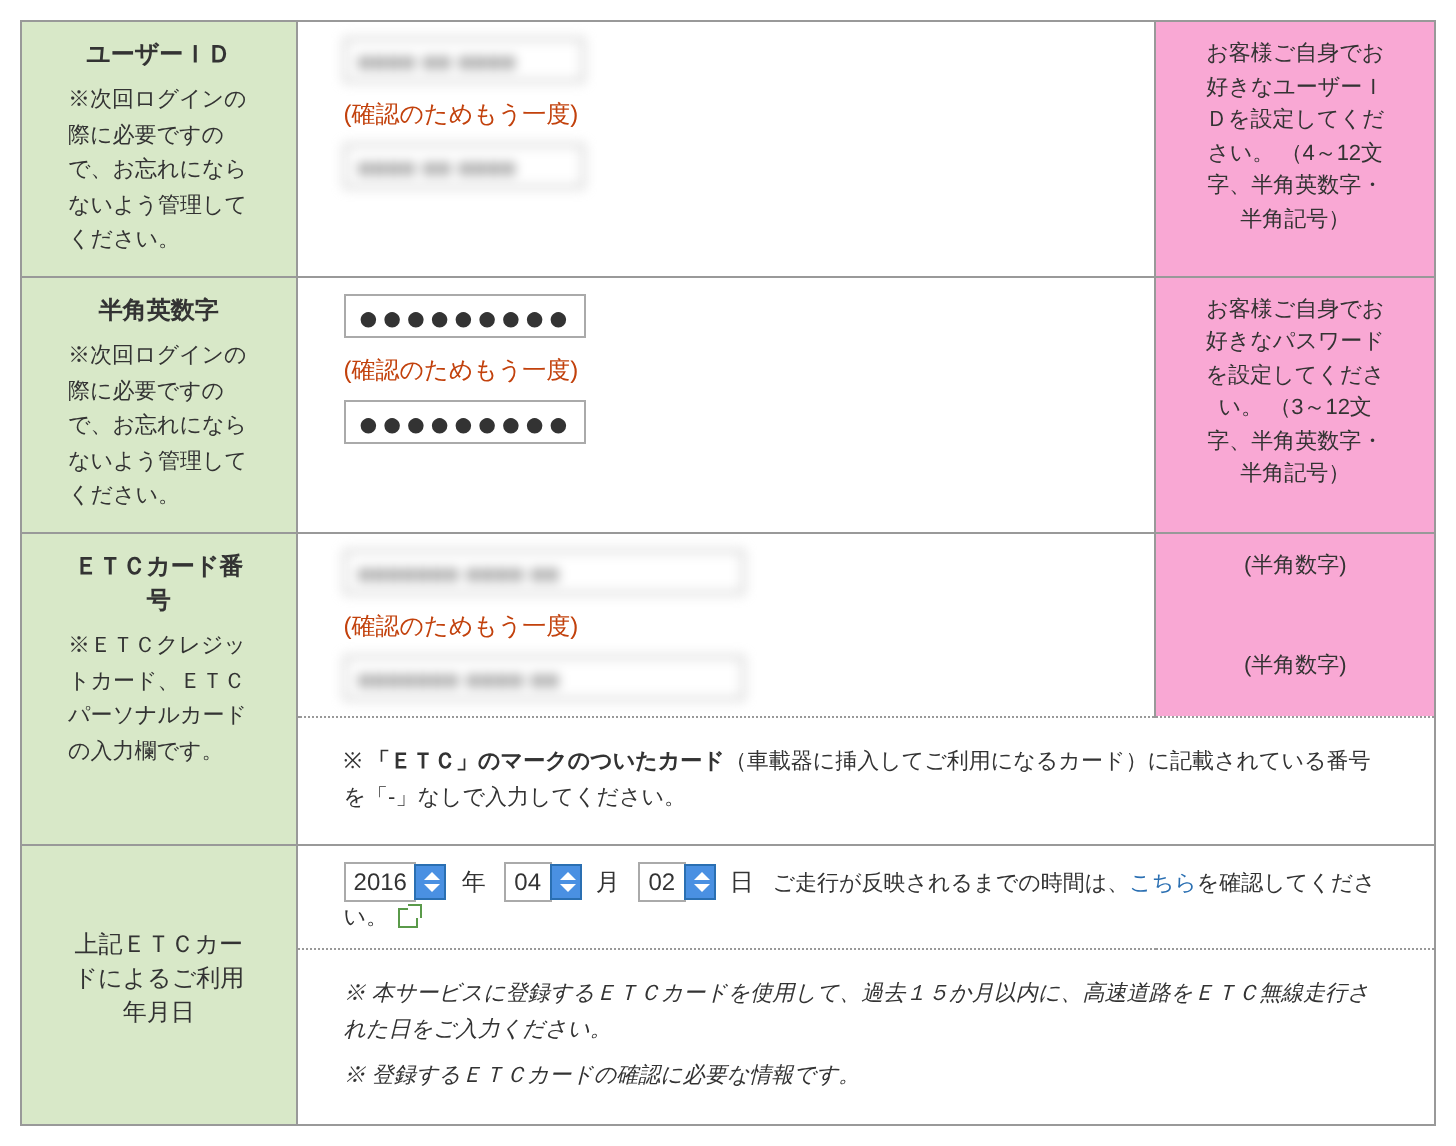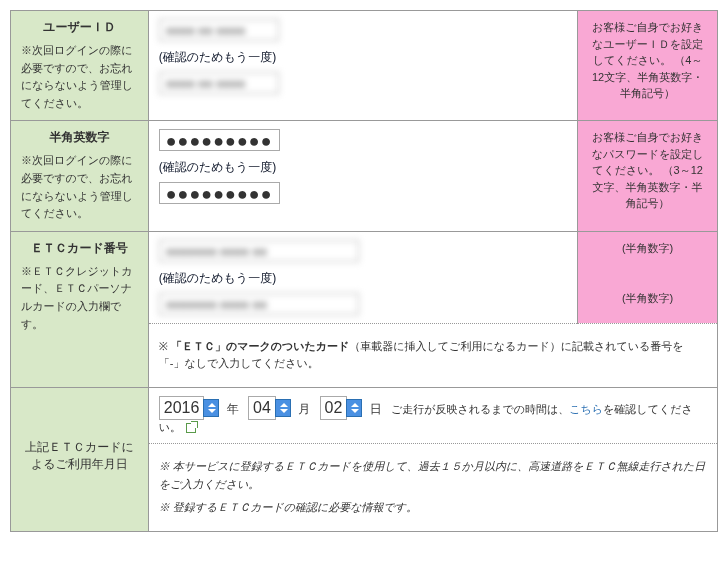--- a/index.html
+++ b/index.html
@@ -1,29 +1,29 @@
 <!DOCTYPE html>
 <html><head>
 <meta charset="utf-8">
 <style>
 * { box-sizing: border-box; margin: 0; padding: 0; }
 body { font-family: "Hiragino Kaku Gothic Pro", Meiryo, sans-serif; font-size: 12px; color: #333; background: #fff; padding: 10px; }
 .form-table { width: 708px; border-collapse: collapse; border: 1px solid #999; }
-.form-table td { border: 1px solid #999; vertical-align: top; padding: 8px 10px; }
+.form-table td { border: 1px solid #999; vertical-align: top; padding: 8px 23px; }
 .label-cell { background: #d8e8c8; width: 138px; text-align: left; vertical-align: middle; padding: 10px; }
 .label-title { font-weight: bold; text-align: center; display: block; margin-bottom: 6px; }
 .label-note { font-size: 11px; line-height: 1.6; }
 .main-cell { background: #fff; width: 430px; }
 .right-cell { background: #f9a8d4; width: 140px; font-size: 11px; vertical-align: middle; line-height: 1.5; text-align: center; }
 .input-box { display: inline-block; border: 1px solid #aaa; background: #fff; padding: 4px 6px; min-width: 120px; height: 22px; line-height: 14px; color: #999; filter: blur(3px); }
 .input-box.wide { min-width: 200px; }
-.confirm-label { font-size: 12px; color: #0f172a; margin: 8px 0 6px 0; }
+.confirm-label { font-size: 12px; color: #c2410c; margin: 8px 0 6px 0; }
 .inline-note { font-size: 11px; color: #333; margin: 6px 0; line-height: 1.6; }
 .sel { display: inline-flex; align-items: center; }
-.sel-box { display: inline-block; border: 1px solid #aaa; padding: 2px 4px; background: #fff; font-size: 16px; }
+.sel-box { display: inline-block; border: 1px solid #aaa; padding: 2px 4px; background: #fff; font-size: 12px; }
 .sel-btn { display: inline-block; width: 16px; height: 18px; background: #4a90e2; border: 1px solid #2a6fb2; margin-left: -1px; position: relative; }
 .sel-btn::before { content: ""; position: absolute; left: 4px; top: 3px; width: 0; height: 0; border-left: 4px solid transparent; border-right: 4px solid transparent; border-bottom: 4px solid #fff; }
 .sel-btn::after { content: ""; position: absolute; left: 4px; bottom: 3px; width: 0; height: 0; border-left: 4px solid transparent; border-right: 4px solid transparent; border-top: 4px solid #fff; }
 .date-suffix { display: inline-block; margin: 0 6px 0 4px; font-size: 12px; }
 .pw-dots { font-size: 18px; letter-spacing: 1px; color: #333; filter: none; }
 .link { color: #2a6fb2; cursor: pointer; }
 .ext-icon { display: inline-block; width: 10px; height: 10px; border: 1px solid #5a9a4a; position: relative; margin-left: 2px; vertical-align: middle; }
 .ext-icon::after { content: ""; position: absolute; right: -3px; top: -3px; width: 6px; height: 6px; border-top: 1px solid #5a9a4a; border-right: 1px solid #5a9a4a; background: #fff; }
 .bold { font-weight: bold; }
 </style>

